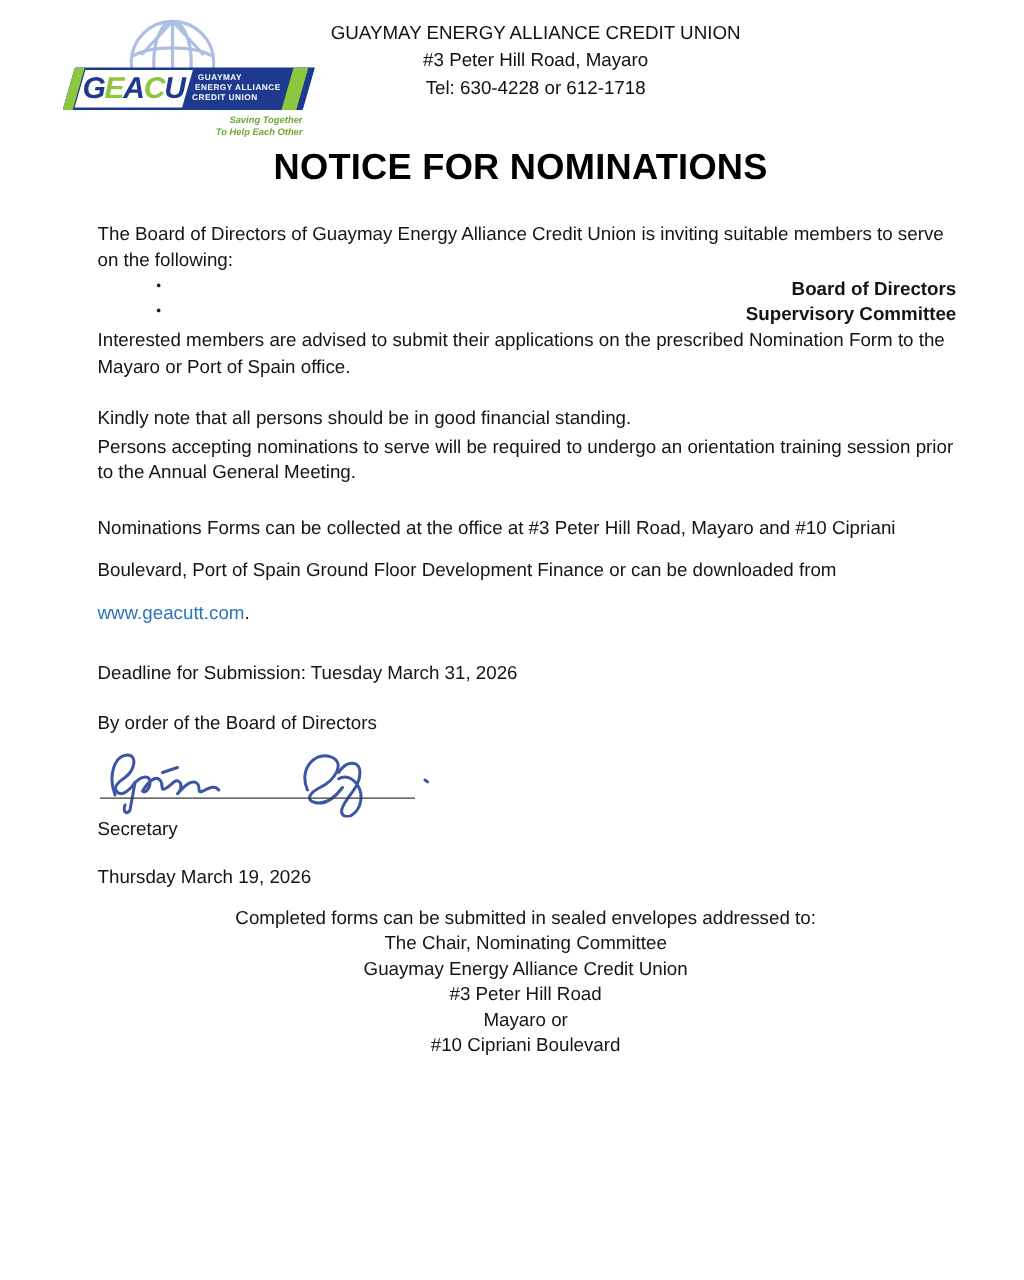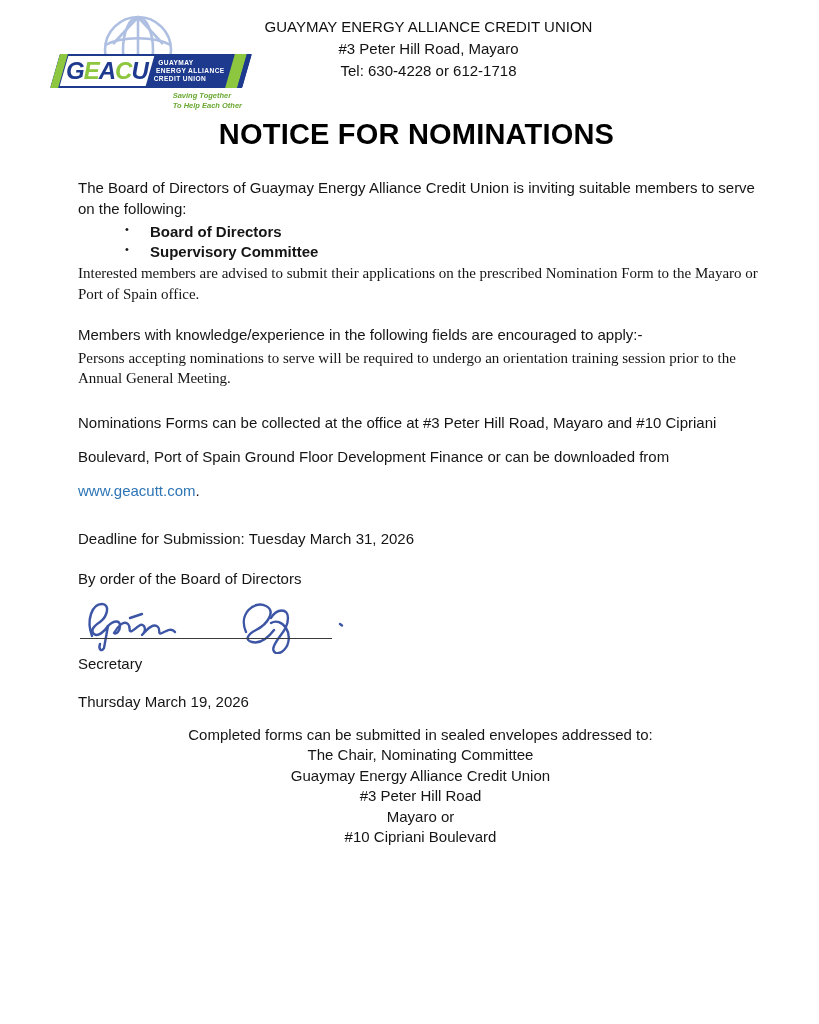--- a/index.html
+++ b/index.html
@@ -46,21 +46,21 @@
     color: #ffffff;
     font-size: 6.6px; font-weight: bold; letter-spacing: .4px;
     display: flex; flex-direction: column; justify-content: center;
     padding-left: 6px; line-height: 1.25;
   }
   .banner-text span { transform: skewX(16deg); display: block; }
   .banner-green-right { width: 12px; background: #8dc63f; margin-left: 2px; }
   .banner-blue-tip { width: 5px; background: #1e3a8f; }
   .logo-tagline {
     position: absolute; right: 8px; top: 85px;
-    text-align: left;
+    text-align: right;
     font-size: 7.5px; font-weight: bold; font-style: italic;
     color: #6aa832; line-height: 1.3;
   }
   .header-text {
     position: absolute; left: 0; top: 16px; width: 100%;
     text-align: center;
     font-size: 15px; line-height: 22px; color: #111;
     padding-left: 38px;
   }
 
@@ -73,22 +73,22 @@
     padding-left: 14px;
   }
 
   
   .content {
     padding: 0 54px 0 78px;
     font-size: 15px; line-height: 20.5px; color: #151515;
   }
   .content p { margin: 0; }
   .para-gap { margin-top: 21px !important; }
-  .small-gap { margin-top: 2px !important; font-family: Liberation Serif, serif; }
-  ul.doc-list { list-style: none; margin: 3px 0 2px 0; }
+  .small-gap { margin-top: 2px !important; }
+  ul.doc-list { list-style: none; margin: 3px 0 2px 0; text-align: right; }
   ul.doc-list li {
     position: relative;
     padding-left: 72px;
     font-weight: bold;
     line-height: 19.6px;
   }
   ul.doc-list li::before {
     content: "\2022";
     position: absolute; left: 47px; top: -2px;
     font-size: 11px; font-weight: normal;
@@ -160,22 +160,22 @@
   <div class="content">
     <p class="para-gap" style="margin-top:27px !important">The Board of Directors of Guaymay Energy Alliance Credit Union is inviting suitable members to serve on the following:</p>
 
     <ul class="doc-list">
       <li>Board of Directors</li>
       <li>Supervisory Committee</li>
     </ul>
 
     <p class="small-gap">Interested members are advised to submit their applications on the prescribed Nomination Form to the Mayaro or Port of Spain office.</p>
 
-
-    <p class="para-gap">Members with knowledge/experience in the following fields are encouraged to apply:-</p>
+    <p class="para-gap">Kindly note that all persons should be in good financial standing.</p>
+
 
 
     <p class="small-gap">Persons accepting nominations to serve will be required to undergo an orientation training session prior to the Annual General Meeting.</p>
 
     <p class="forms-para"><span>Nominations Forms can be collected at the office at #3 Peter Hill Road, Mayaro and #10 Cipriani Boulevard, Port of Spain Ground Floor Development Finance or can be downloaded from</span>
       <a class="weblink">www.geacutt.com</a><span>.</span></p>
 
     <p class="para-gap">Deadline for Submission: Tuesday March 31, 2026</p>
 
     <div class="sig-block">

